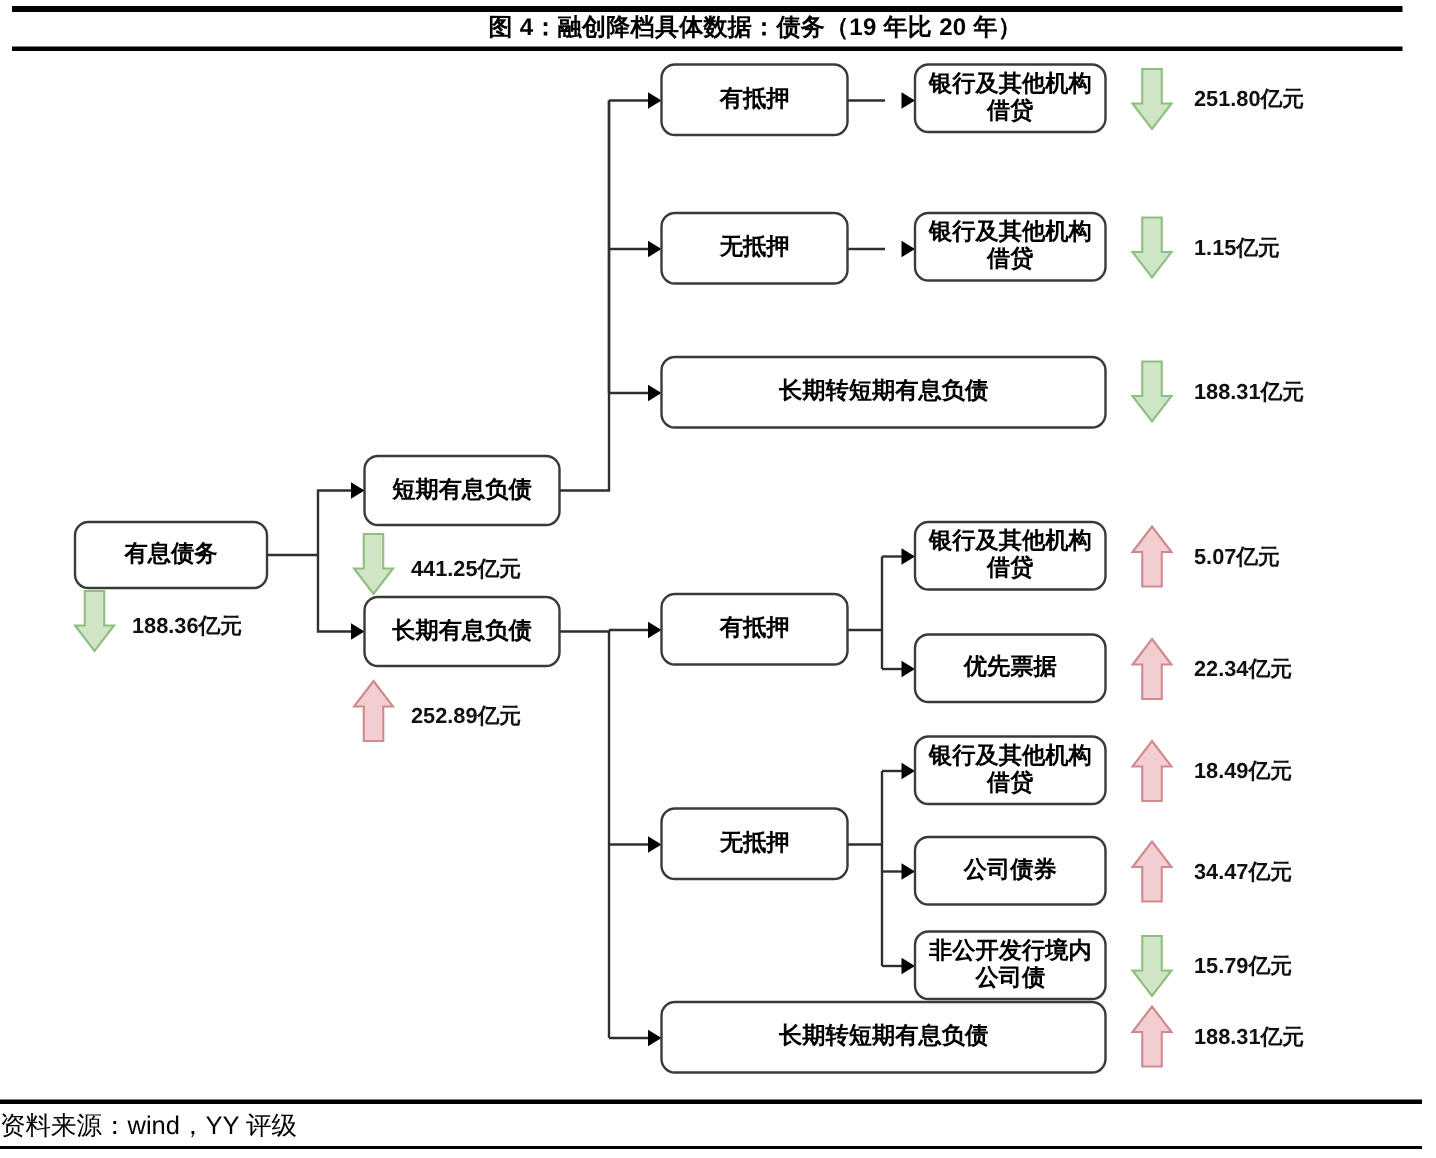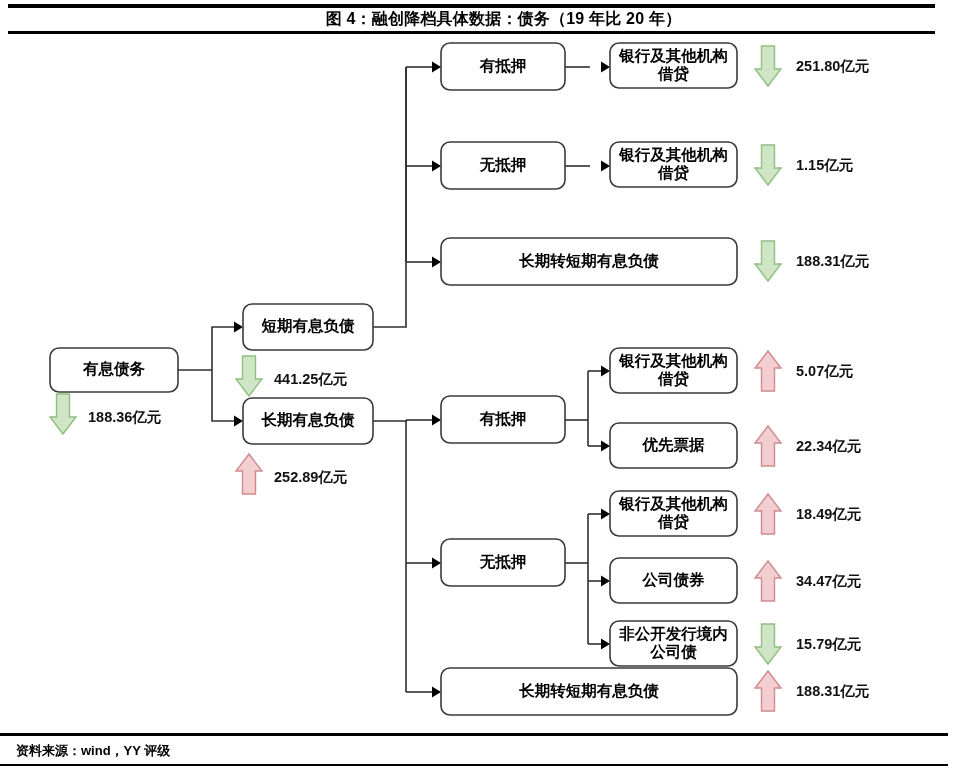--- a/index.html
+++ b/index.html
@@ -37,24 +37,24 @@
     text-align: center;
     font-size: 16px;
     font-weight: bold;
     letter-spacing: 0.2px;
     line-height: 22px;
     white-space: nowrap;
     padding-left: 25px;
   }
   .fig-source {
     position: absolute;
-    left: 16px;
+    left: 0;
     top: 740px;
-    font-size: 13px;
-    font-weight: bold;
+    font-size: 17px;
+    font-weight: normal;
     line-height: 22px;
     white-space: nowrap;
   }
   svg#diagram {
     position: absolute;
     left: 0;
     top: 34px;
     width: 957px;
     height: 700px;
     display: block;

